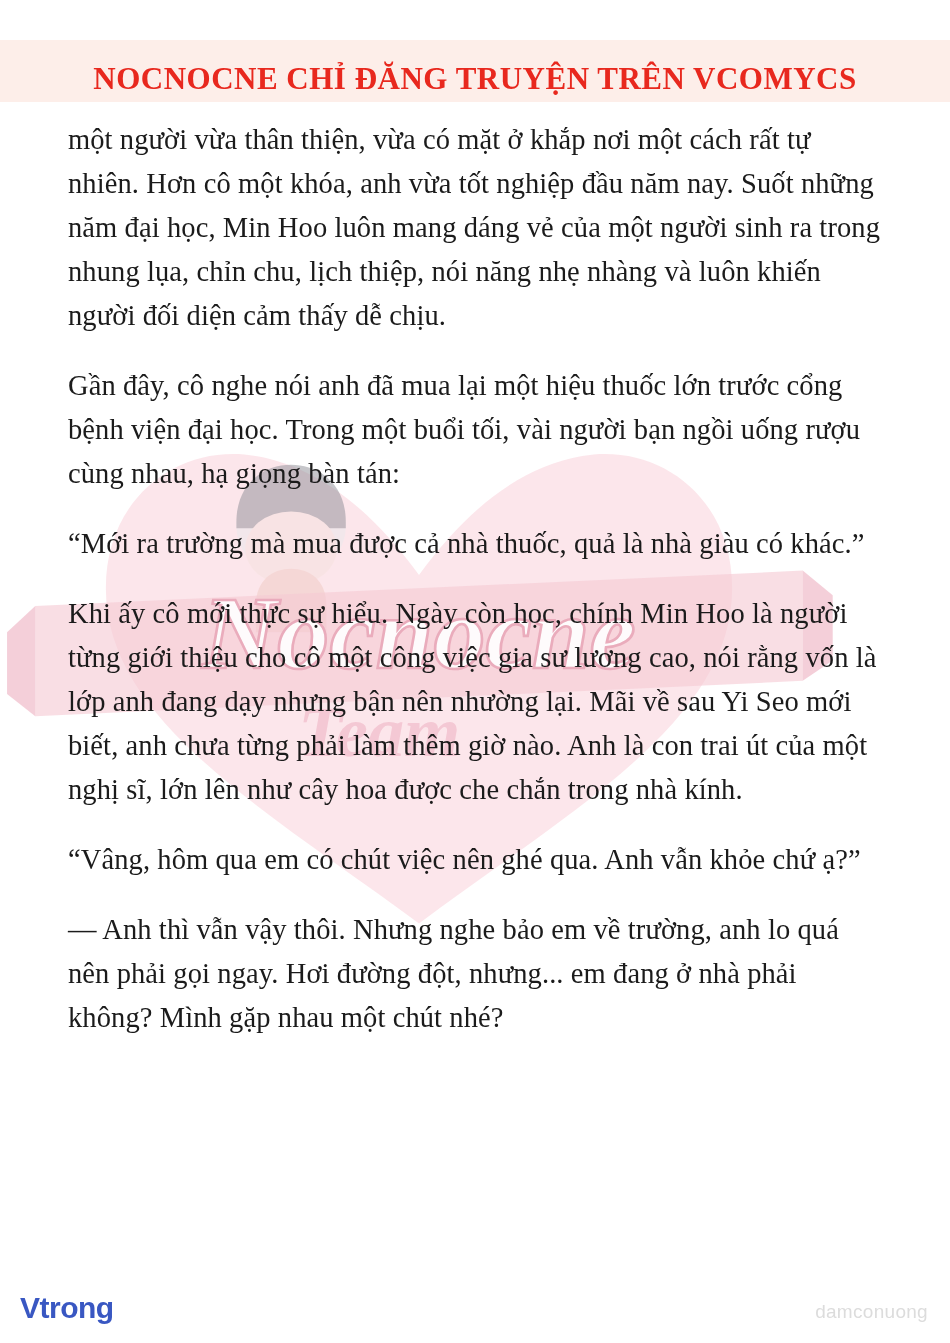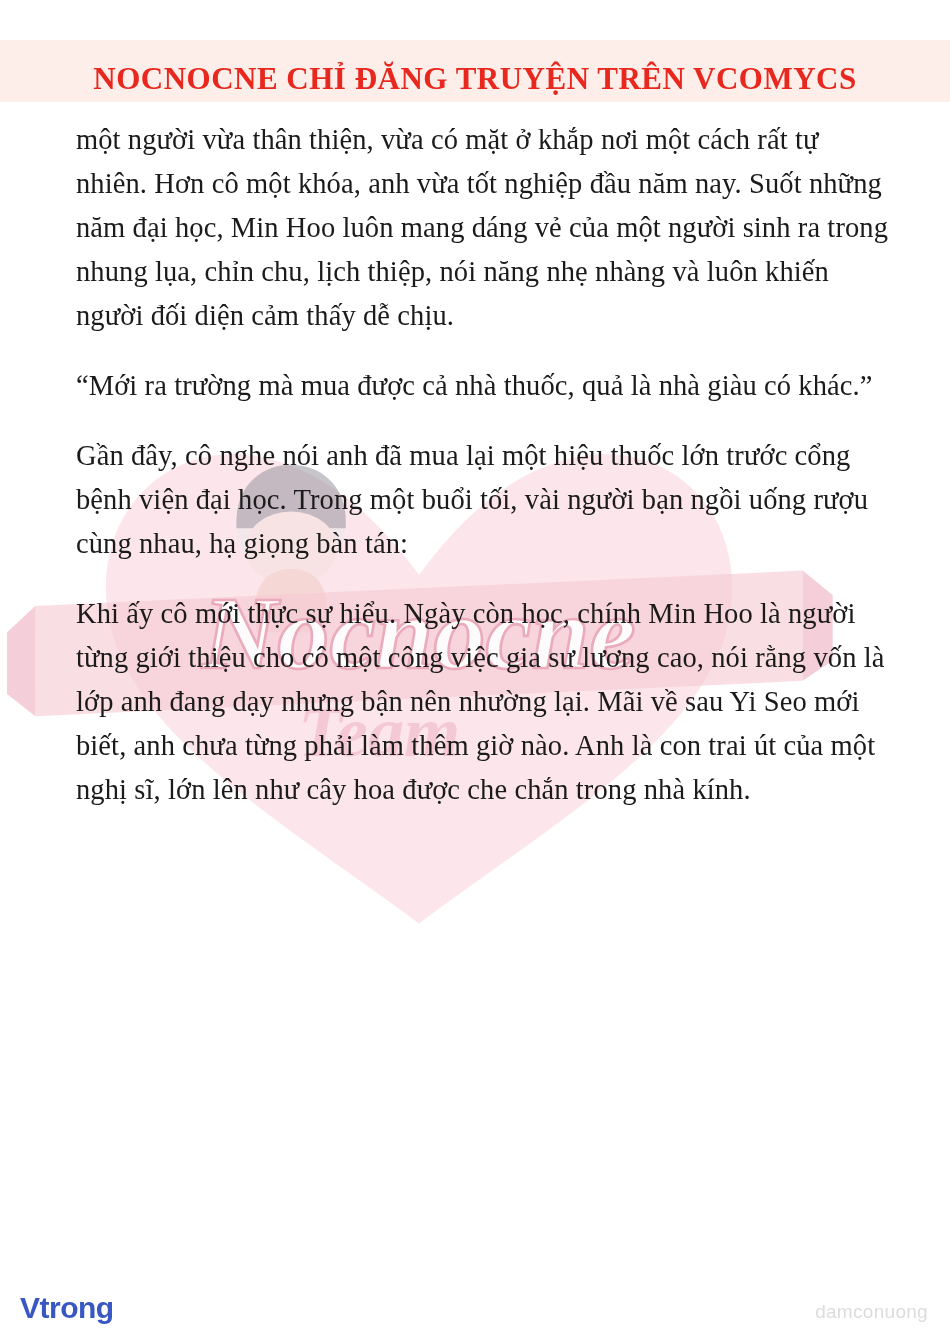--- a/index.html
+++ b/index.html
@@ -53,21 +53,20 @@
     margin-top: 15px;
   }
 
   
   .content {
     position: absolute;
     left: 68px;
     top: 118px;
     width: 815px;
     z-index: 3;
-    margin-left: 8px;
   }
   .para {
     font-family: "Liberation Serif", serif;
     font-size: 28.5px;
     line-height: 44px;
     color: #1b1b1b;
     margin: 0 0 26px 0;
     text-align: left;
     letter-spacing: 0.1px;
   }
@@ -136,23 +135,25 @@
       <text x="430" y="470" text-anchor="middle" font-family="Liberation Serif, serif" font-size="82" font-style="italic" font-weight="bold" fill="#f3c3d0" opacity="0.85">Team</text>
     </svg>
   </div>
 
   <div class="banner">
     <div class="banner-title">NOCNOCNE CHỈ ĐĂNG TRUYỆN TRÊN VCOMYCS</div>
   </div>
 
   <div class="content">
     <p class="para">một người vừa thân thiện, vừa có mặt ở khắp nơi một cách rất tự nhiên. Hơn cô một khóa, anh vừa tốt nghiệp đầu năm nay. Suốt những năm đại học, Min Hoo luôn mang dáng vẻ của một người sinh ra trong nhung lụa, chỉn chu, lịch thiệp, nói năng nhẹ nhàng và luôn khiến người đối diện cảm thấy dễ chịu.</p>
+    <p class="para">Gần đây, cô nghe nói anh đã mua lại một hiệu thuốc lớn trước cổng bệnh viện đại học. Trong một buổi tối, vài người bạn ngồi uống rượu cùng nhau, hạ giọng bàn tán:</p>
     <p class="para">“Mới ra trường mà mua được cả nhà thuốc, quả là nhà giàu có khác.”</p>
-    <p class="para">Gần đây, cô nghe nói anh đã mua lại một hiệu thuốc lớn trước cổng bệnh viện đại học. Trong một buổi tối, vài người bạn ngồi uống rượu cùng nhau, hạ giọng bàn tán:</p>
     <p class="para">Khi ấy cô mới thực sự hiểu. Ngày còn học, chính Min Hoo là người từng giới thiệu cho cô một công việc gia sư lương cao, nói rằng vốn là lớp anh đang dạy nhưng bận nên nhường lại. Mãi về sau Yi Seo mới biết, anh chưa từng phải làm thêm giờ nào. Anh là con trai út của một nghị sĩ, lớn lên như cây hoa được che chắn trong nhà kính.</p>
+    <p class="para">“Vâng, hôm qua em có chút việc nên ghé qua. Anh vẫn khỏe chứ ạ?”</p>
+    <p class="para">— Anh thì vẫn vậy thôi. Nhưng nghe bảo em về trường, anh lo quá nên phải gọi ngay. Hơi đường đột, nhưng... em đang ở nhà phải không? Mình gặp nhau một chút nhé?</p>
   </div>
 
   <div class="bottom-strip"></div>
 
   <div class="footer-left">
     <span class="vlogo">V</span>
       <span class="vlogo sub">trong</span>
   </div>
 
   <div class="footer-right">damconuong</div>

